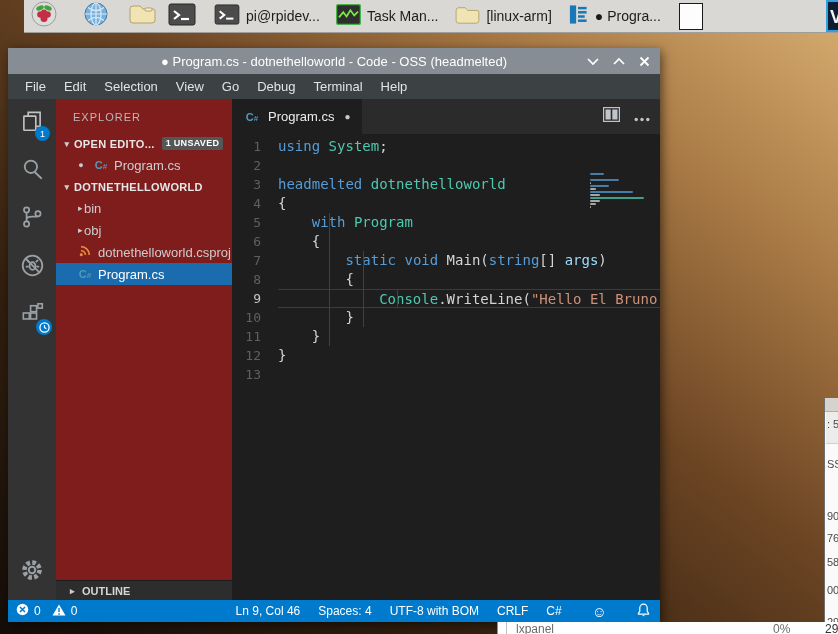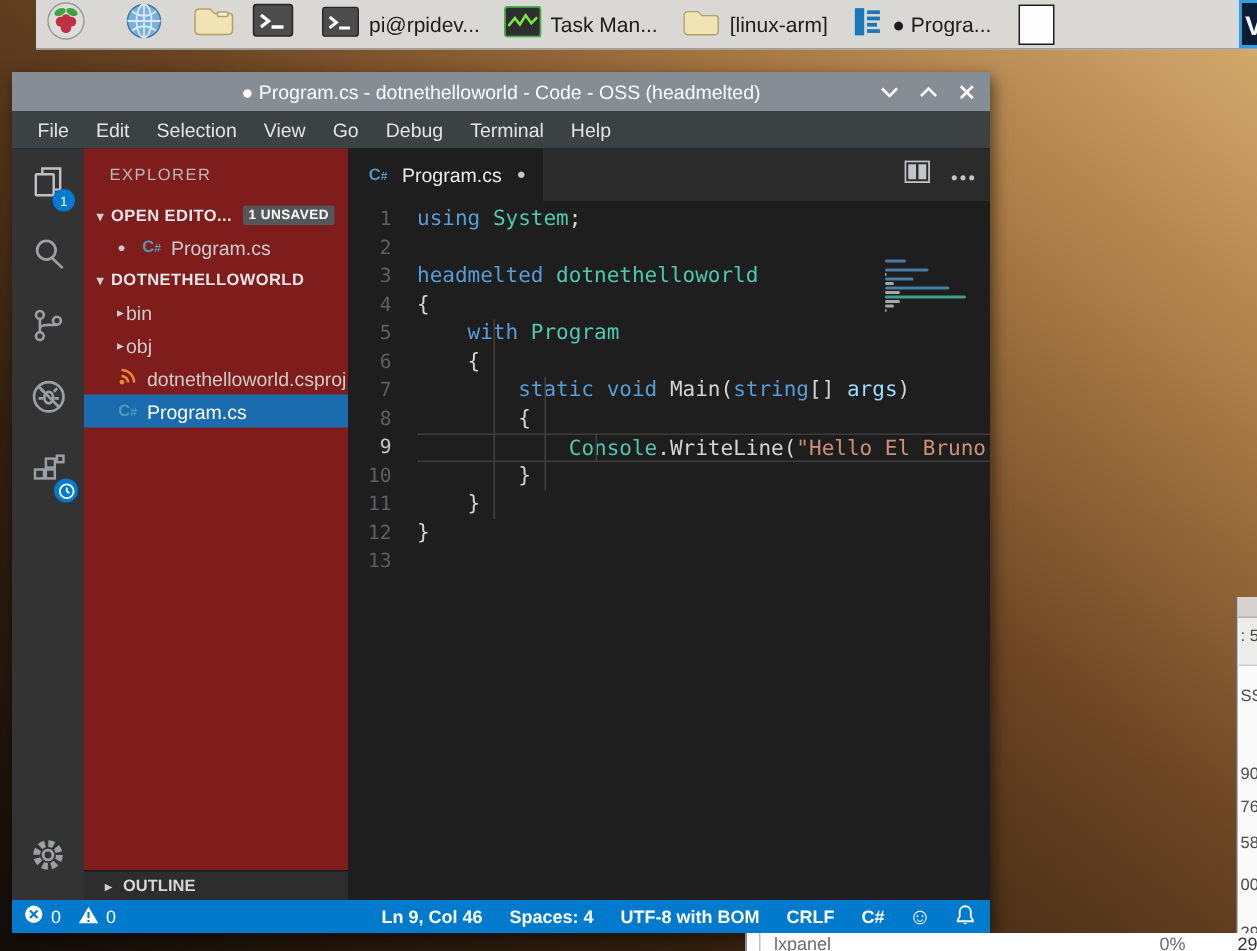--- a/index.html
+++ b/index.html
@@ -102,21 +102,21 @@
   .line.cur .content { border-top:1px solid #3c3c3c; border-bottom:1px solid #3c3c3c; }
   .guide { position:absolute; width:1px; background:#404040; }
   .minimap { position:absolute; right:12px; top:39px; width:58px; display:flex; flex-direction:column; gap:1px; }
   .minimap .bar { height:2px; border-radius:1px; }
   
   .statusbar {
     height:22px; background:#007acc; color:#ffffff; font-size:12px;
     display:flex; align-items:center; padding:0 10px 0 8px; flex:none;
   }
   .sb-left { display:flex; align-items:center; gap:5px; }
-  .sb-right { margin-left:auto; display:flex; align-items:center; gap:16px;font-weight:bold; }
+  .sb-right { margin-left:auto; display:flex; align-items:center; gap:30px; }
   .sb-item { white-space:nowrap; }
   
   .tm-right {
     position:absolute; left:824px; top:398px; width:14px; height:236px;
     background:#fafafa; border-left:1px solid #6f6f6f; overflow:hidden;
   }
   .tm-right .tm-tbar { height:14px; background:#d6d2cd; border-bottom:1px solid #b3b0ab; }
   .tm-right .tm-hdr { position:absolute; left:1px; top:14px; width:13px; height:32px; background:#ececea; border-bottom:1px solid #cfcfcd; }
   .tm-val { position:absolute; left:2px; font-size:11px; color:#4a4a4a; white-space:nowrap; }
   .tm-bottom {

